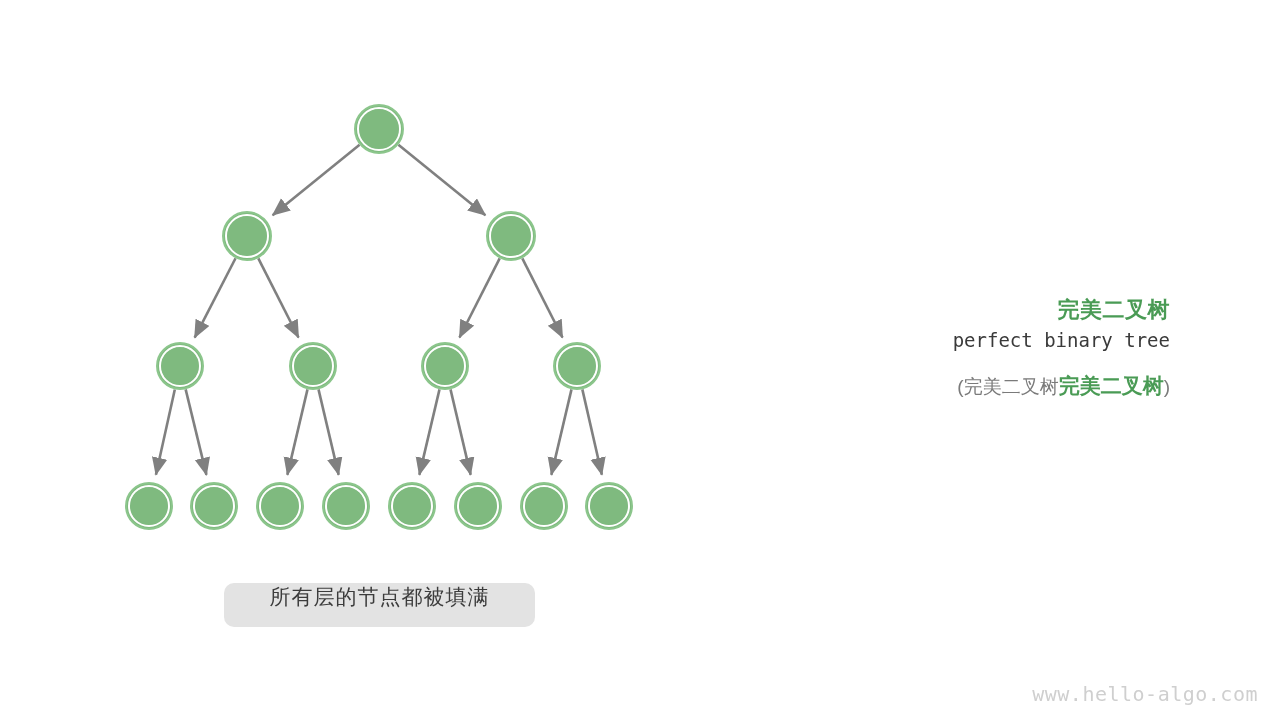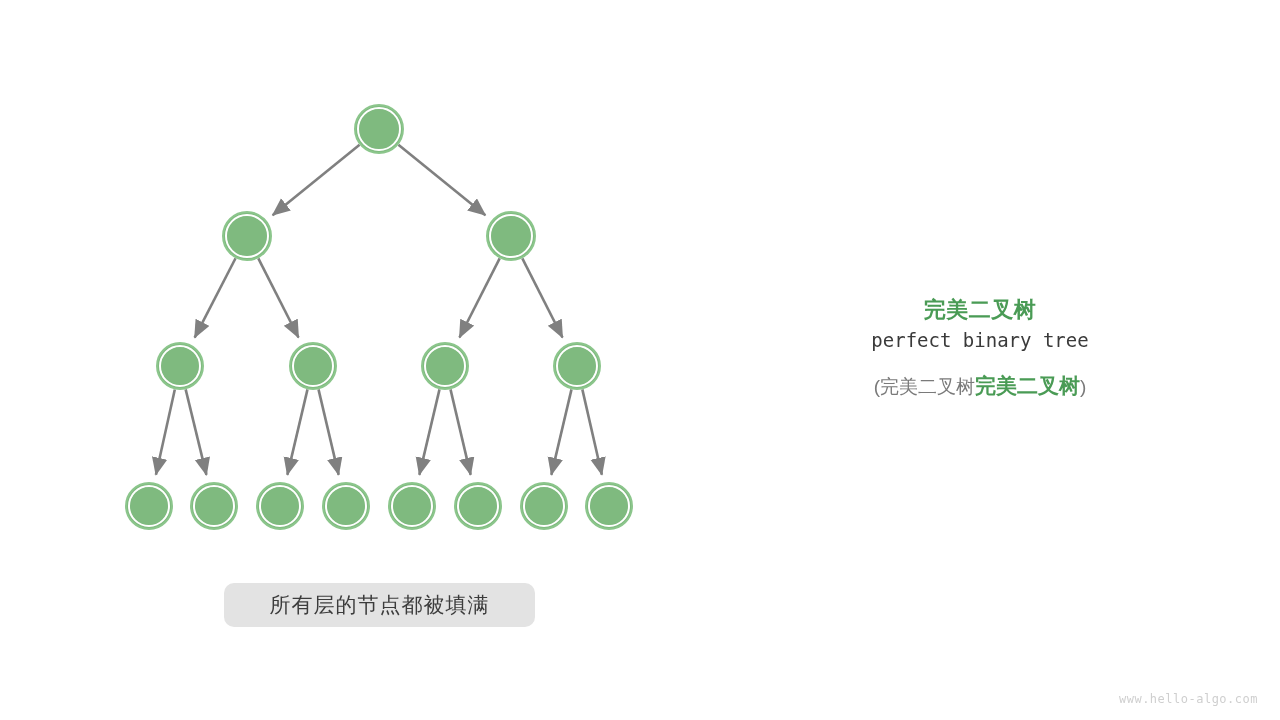--- a/index.html
+++ b/index.html
@@ -24,37 +24,37 @@
   }
   .caption-box {
     position: absolute;
     left: 224px;
     top: 583px;
     width: 311px;
     height: 44px;
     background: #e3e3e3;
     border-radius: 10px;
     display: flex;
-    align-items: center;
+    align-items: flex-start;
     justify-content: center;
     box-sizing: border-box;
   }
   .caption-text {
     font-family: "Liberation Sans", "DejaVu Sans", sans-serif;
     font-size: 21px;
     color: #3c3c3c;
     letter-spacing: 1px;
     white-space: nowrap;
   }
   .legend {
     position: absolute;
     left: 790px;
     top: 295px;
     width: 380px;
-    text-align: center;
+    text-align: right;
   }
   .legend-title {
     font-family: "Liberation Sans", "DejaVu Sans", sans-serif;
     font-size: 22px;
     font-weight: bold;
     color: #4a9b55;
     line-height: 30px;
     letter-spacing: 0.5px;
   }
   .legend-sub {
@@ -75,21 +75,21 @@
   .legend-alias .hl {
     color: #4a9b55;
     font-weight: bold;
     font-size: 21px;
   }
   .watermark {
     position: absolute;
     right: 22px;
     bottom: 14px;
     font-family: "DejaVu Sans Mono", "Liberation Mono", monospace;
-    font-size: 12px;
+    font-size: 20px;
     color: #cfcfcf;
     letter-spacing: 0.5px;
     margin-top: 36px;
   }
 </style>
 </head>
 <body>
 
 <svg id="diagram-svg" viewBox="0 0 1280 720" xmlns="http://www.w3.org/2000/svg">
   <defs>

